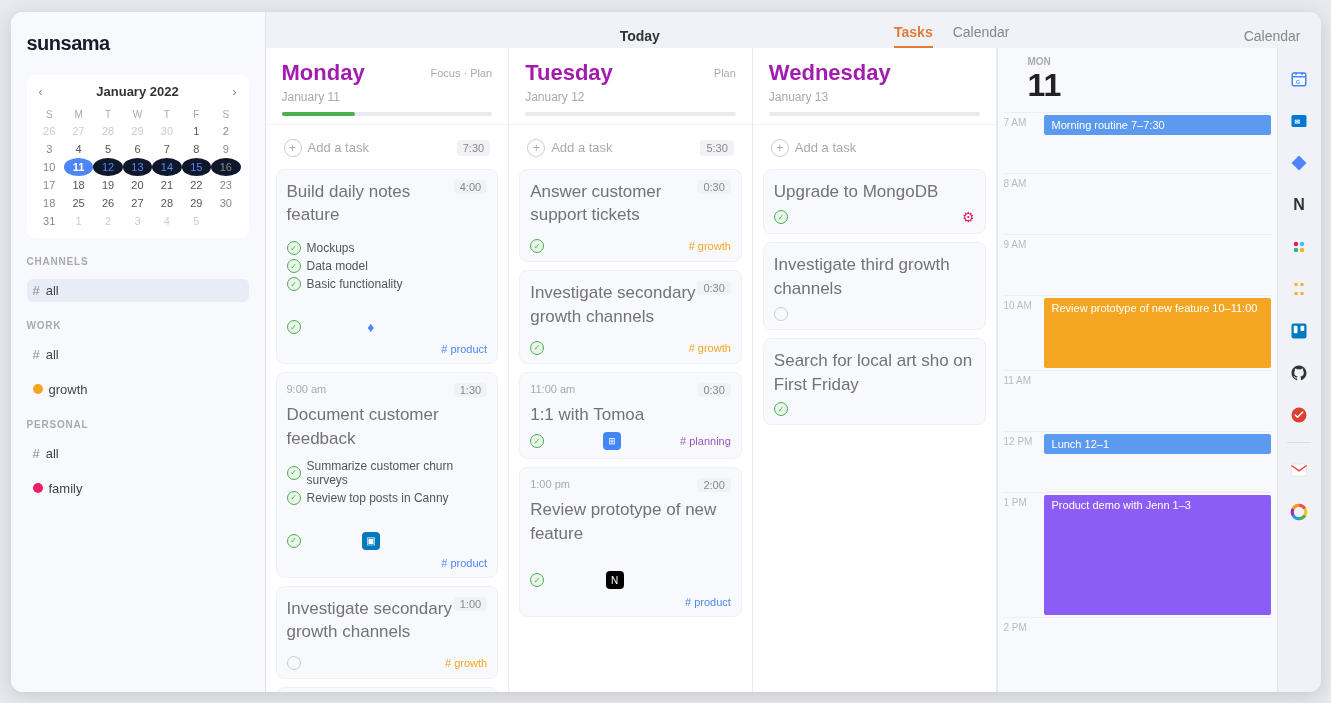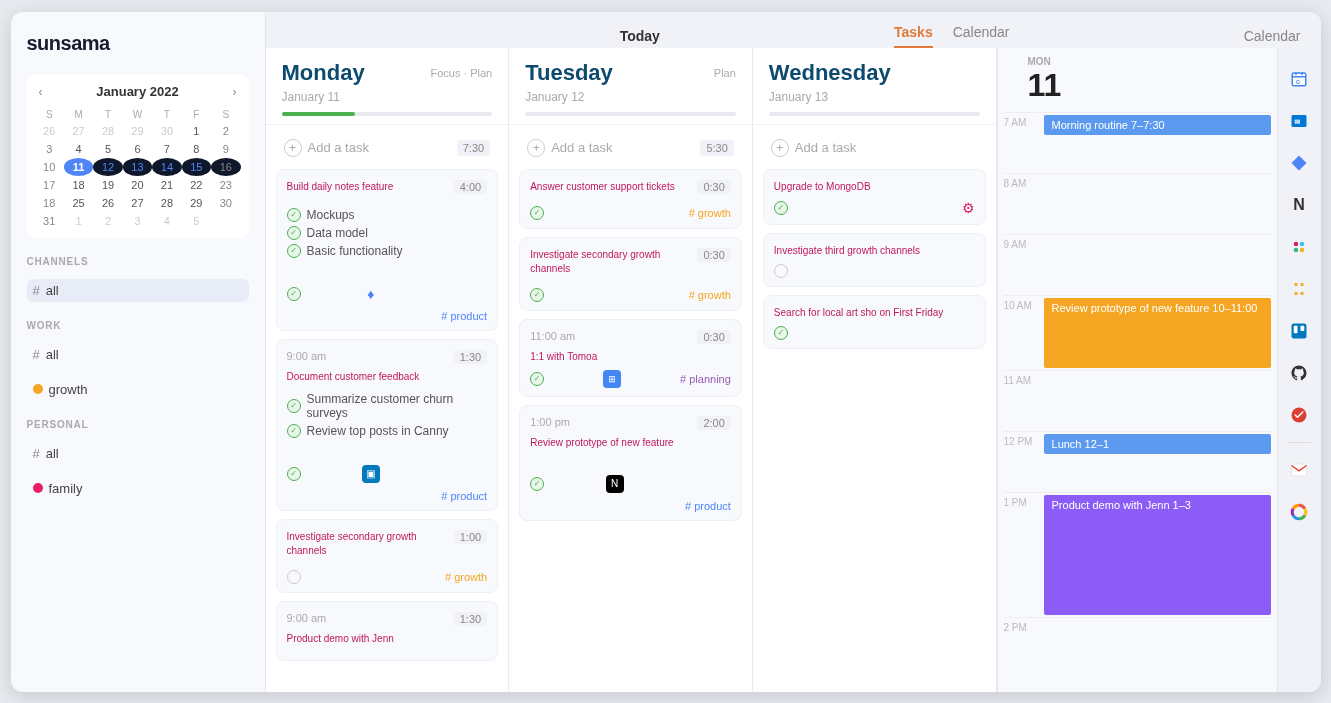--- a/index.html
+++ b/index.html
@@ -180,21 +180,21 @@
       flex-direction: column;
       overflow: hidden;
     }
     .day-header {
       padding: 12px 16px 8px;
       border-bottom: 1px solid #f0f2f7;
     }
     .day-name {
       font-size: 22px;
       font-weight: 700;
-      color: #0c4a6e;
+      color: #a21caf;
     }
     .day-date {
       font-size: 12px;
       color: #aaa;
       margin-top: 2px;
     }
     .day-progress {
       height: 4px;
       background: #e8eaf0;
       border-radius: 2px;
@@ -272,23 +272,23 @@
       color: #aaa;
     }
     .task-duration {
       font-size: 11px;
       background: #f0f2f7;
       padding: 1px 6px;
       border-radius: 4px;
       color: #888;
     }
     .task-title {
-      font-size: 10px;
+      font-size: 17px;
       font-weight: 500;
-      color: #be185d;
+      color: #737373;
       margin-bottom: 6px;
       line-height: 1.4;
     }
     .sub-task {
       display: flex;
       align-items: center;
       gap: 6px;
       font-size: 12px;
       color: #555;
       padding: 2px 0;

